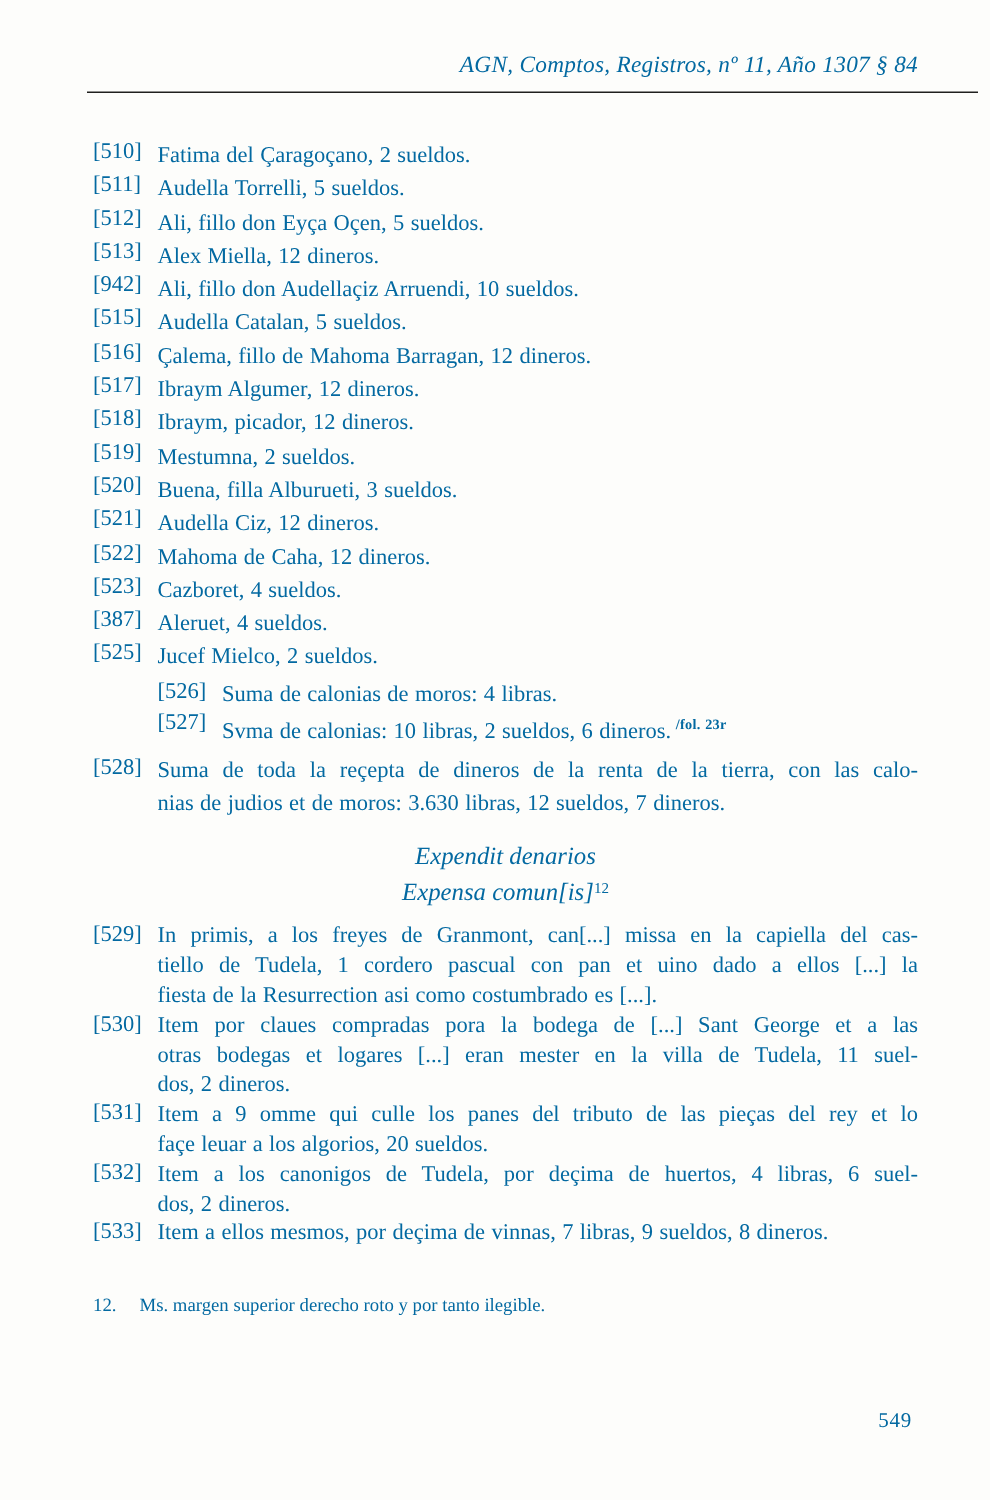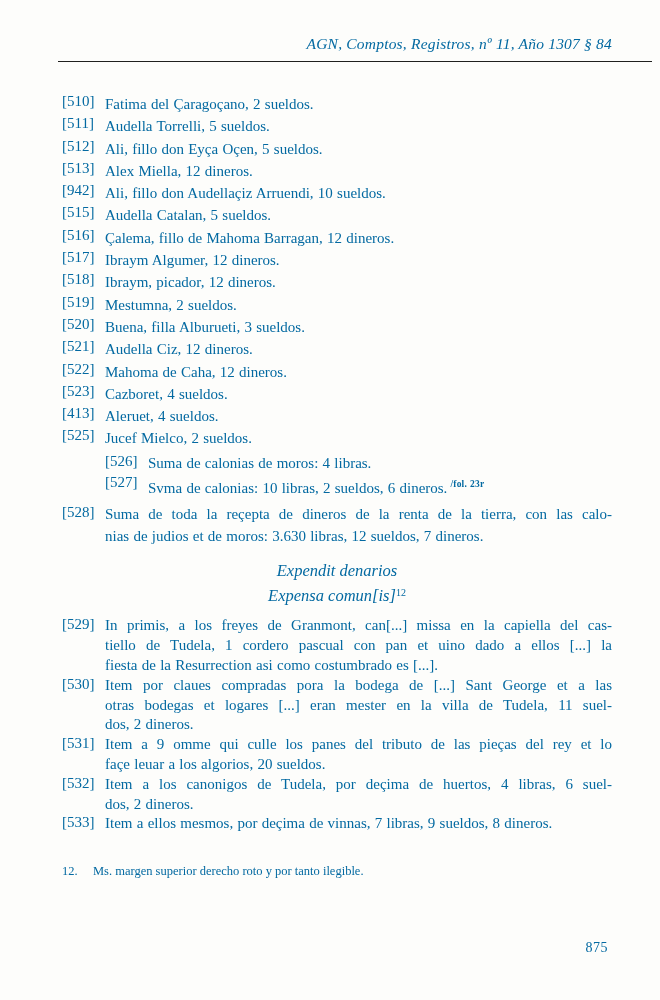--- a/index.html
+++ b/index.html
@@ -167,21 +167,21 @@
           <div class="entry-line">Mahoma de Caha, 12 dineros.</div>
         </div>
   </div>
       <div class="entry">
     <span class="num">[523]</span>
     <div class="entry-text">
           <div class="entry-line">Cazboret, 4 sueldos.</div>
         </div>
   </div>
       <div class="entry">
-    <span class="num">[413]</span>
+    <span class="num">[387]</span>
     <div class="entry-text">
           <div class="entry-line">Aleruet, 4 sueldos.</div>
         </div>
   </div>
       <div class="entry">
     <span class="num">[525]</span>
     <div class="entry-text">
           <div class="entry-line">Jucef Mielco, 2 sueldos.</div>
         </div>
   </div>
@@ -253,15 +253,15 @@
     <div class="entry-text">
           <div class="entry-line">Item a ellos mesmos, por deçima de vinnas, 7 libras, 9 sueldos, 8 dineros.</div>
         </div>
   </div>
     </div>
 
   <div class="footnote">
     <span class="fn-num">12.</span><span>Ms. margen superior derecho roto y por tanto ilegible.</span>
   </div>
 
-  <div class="page-number">875</div>
+  <div class="page-number">549</div>
 
 </div>
 
 </body></html>

